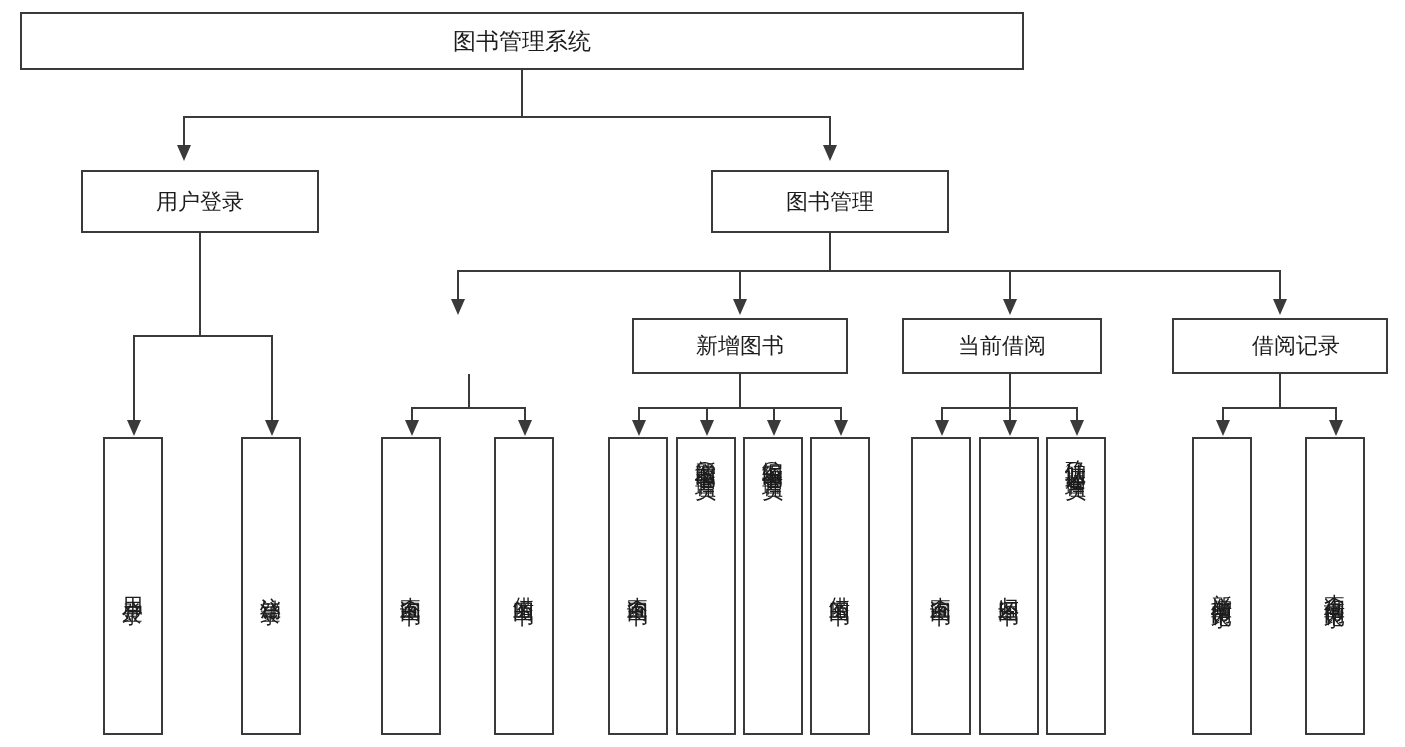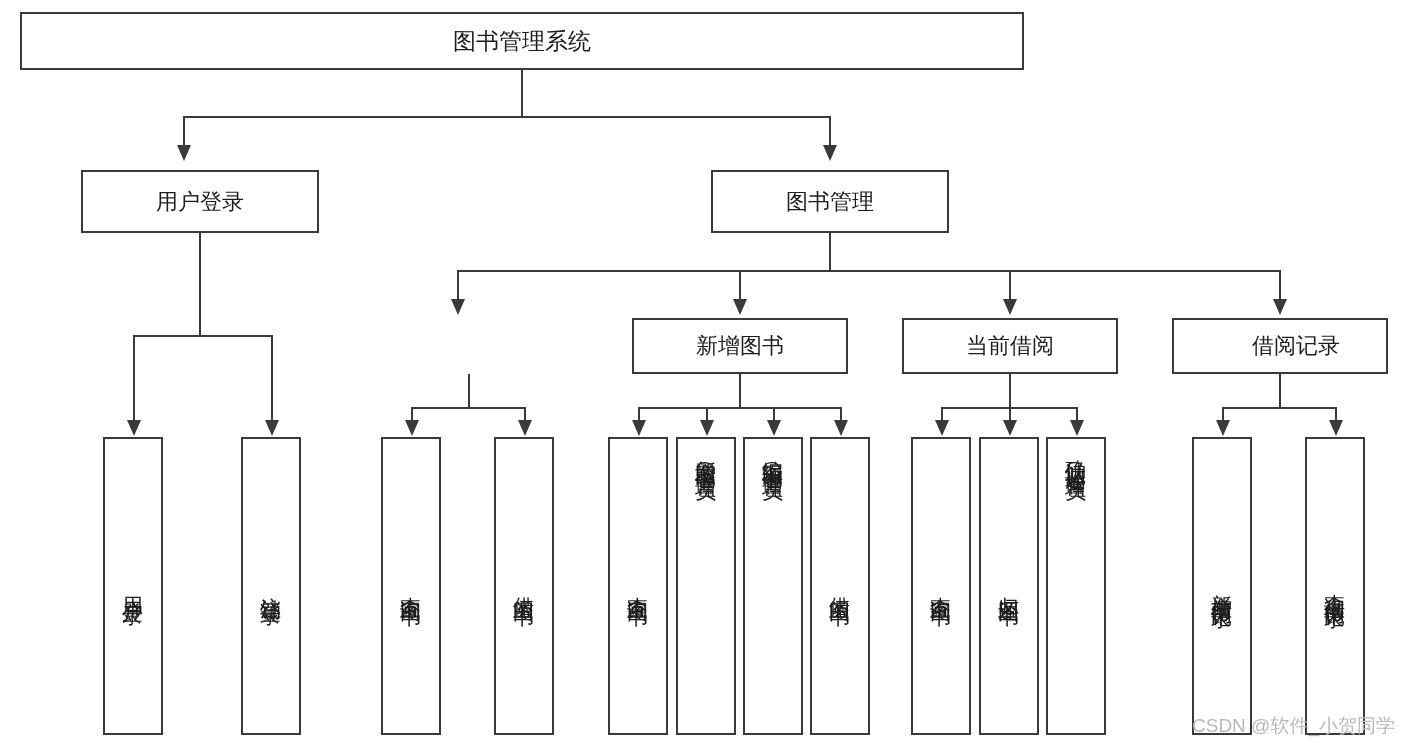--- a/index.html
+++ b/index.html
@@ -123,21 +123,21 @@
   <div class="line vline" style="left:739px; top:270px; width:2px; height:30px;"></div>
   <div class="arrow" style="left:733px; top:299px;"></div>
   <div class="line vline" style="left:1009px; top:270px; width:2px; height:30px;"></div>
   <div class="arrow" style="left:1003px; top:299px;"></div>
   <div class="line vline" style="left:1279px; top:270px; width:2px; height:30px;"></div>
   <div class="arrow" style="left:1273px; top:299px;"></div>
 
   <div class="node lvl3" style="left:632px; top:318px; width:216px; height:56px;">
     <span>新增图书</span>
   </div>
-  <div class="node lvl3" style="left:902px; top:318px; width:216px; height:56px;">
+  <div class="node lvl3" style="left:902px; top:318px; width:200px; height:56px;">
     <span>当前借阅</span>
   </div>
   <div class="node lvl3" style="left:1172px; top:318px; width:216px; height:56px;padding-left:32px;">
     <span>借阅记录</span>
   </div>
 
   <div class="line vline" style="left:468px; top:374px; width:2px; height:34px;"></div>
   <div class="line hline" style="left:411px; top:407px; width:115px; height:2px;"></div>
   <div class="line vline" style="left:411px; top:407px; width:2px; height:14px;"></div>
   <div class="arrow" style="left:405px; top:420px;"></div>
@@ -208,15 +208,14 @@
     <span class="vtext">确认归还（管理员）</span>
   </div>
 
   <div class="node leaf" style="left:1192px; top:437px; width:60px; height:298px;">
     <span class="vtext">新增借阅记录</span>
   </div>
   <div class="node leaf" style="left:1305px; top:437px; width:60px; height:298px;">
     <span class="vtext">查询借阅记录</span>
   </div>
 
-  <div class="watermark" style="left:1192px; top:713px;">CSDN @软件_小贺同学</div>
 
 </div>
 
 </body></html>

